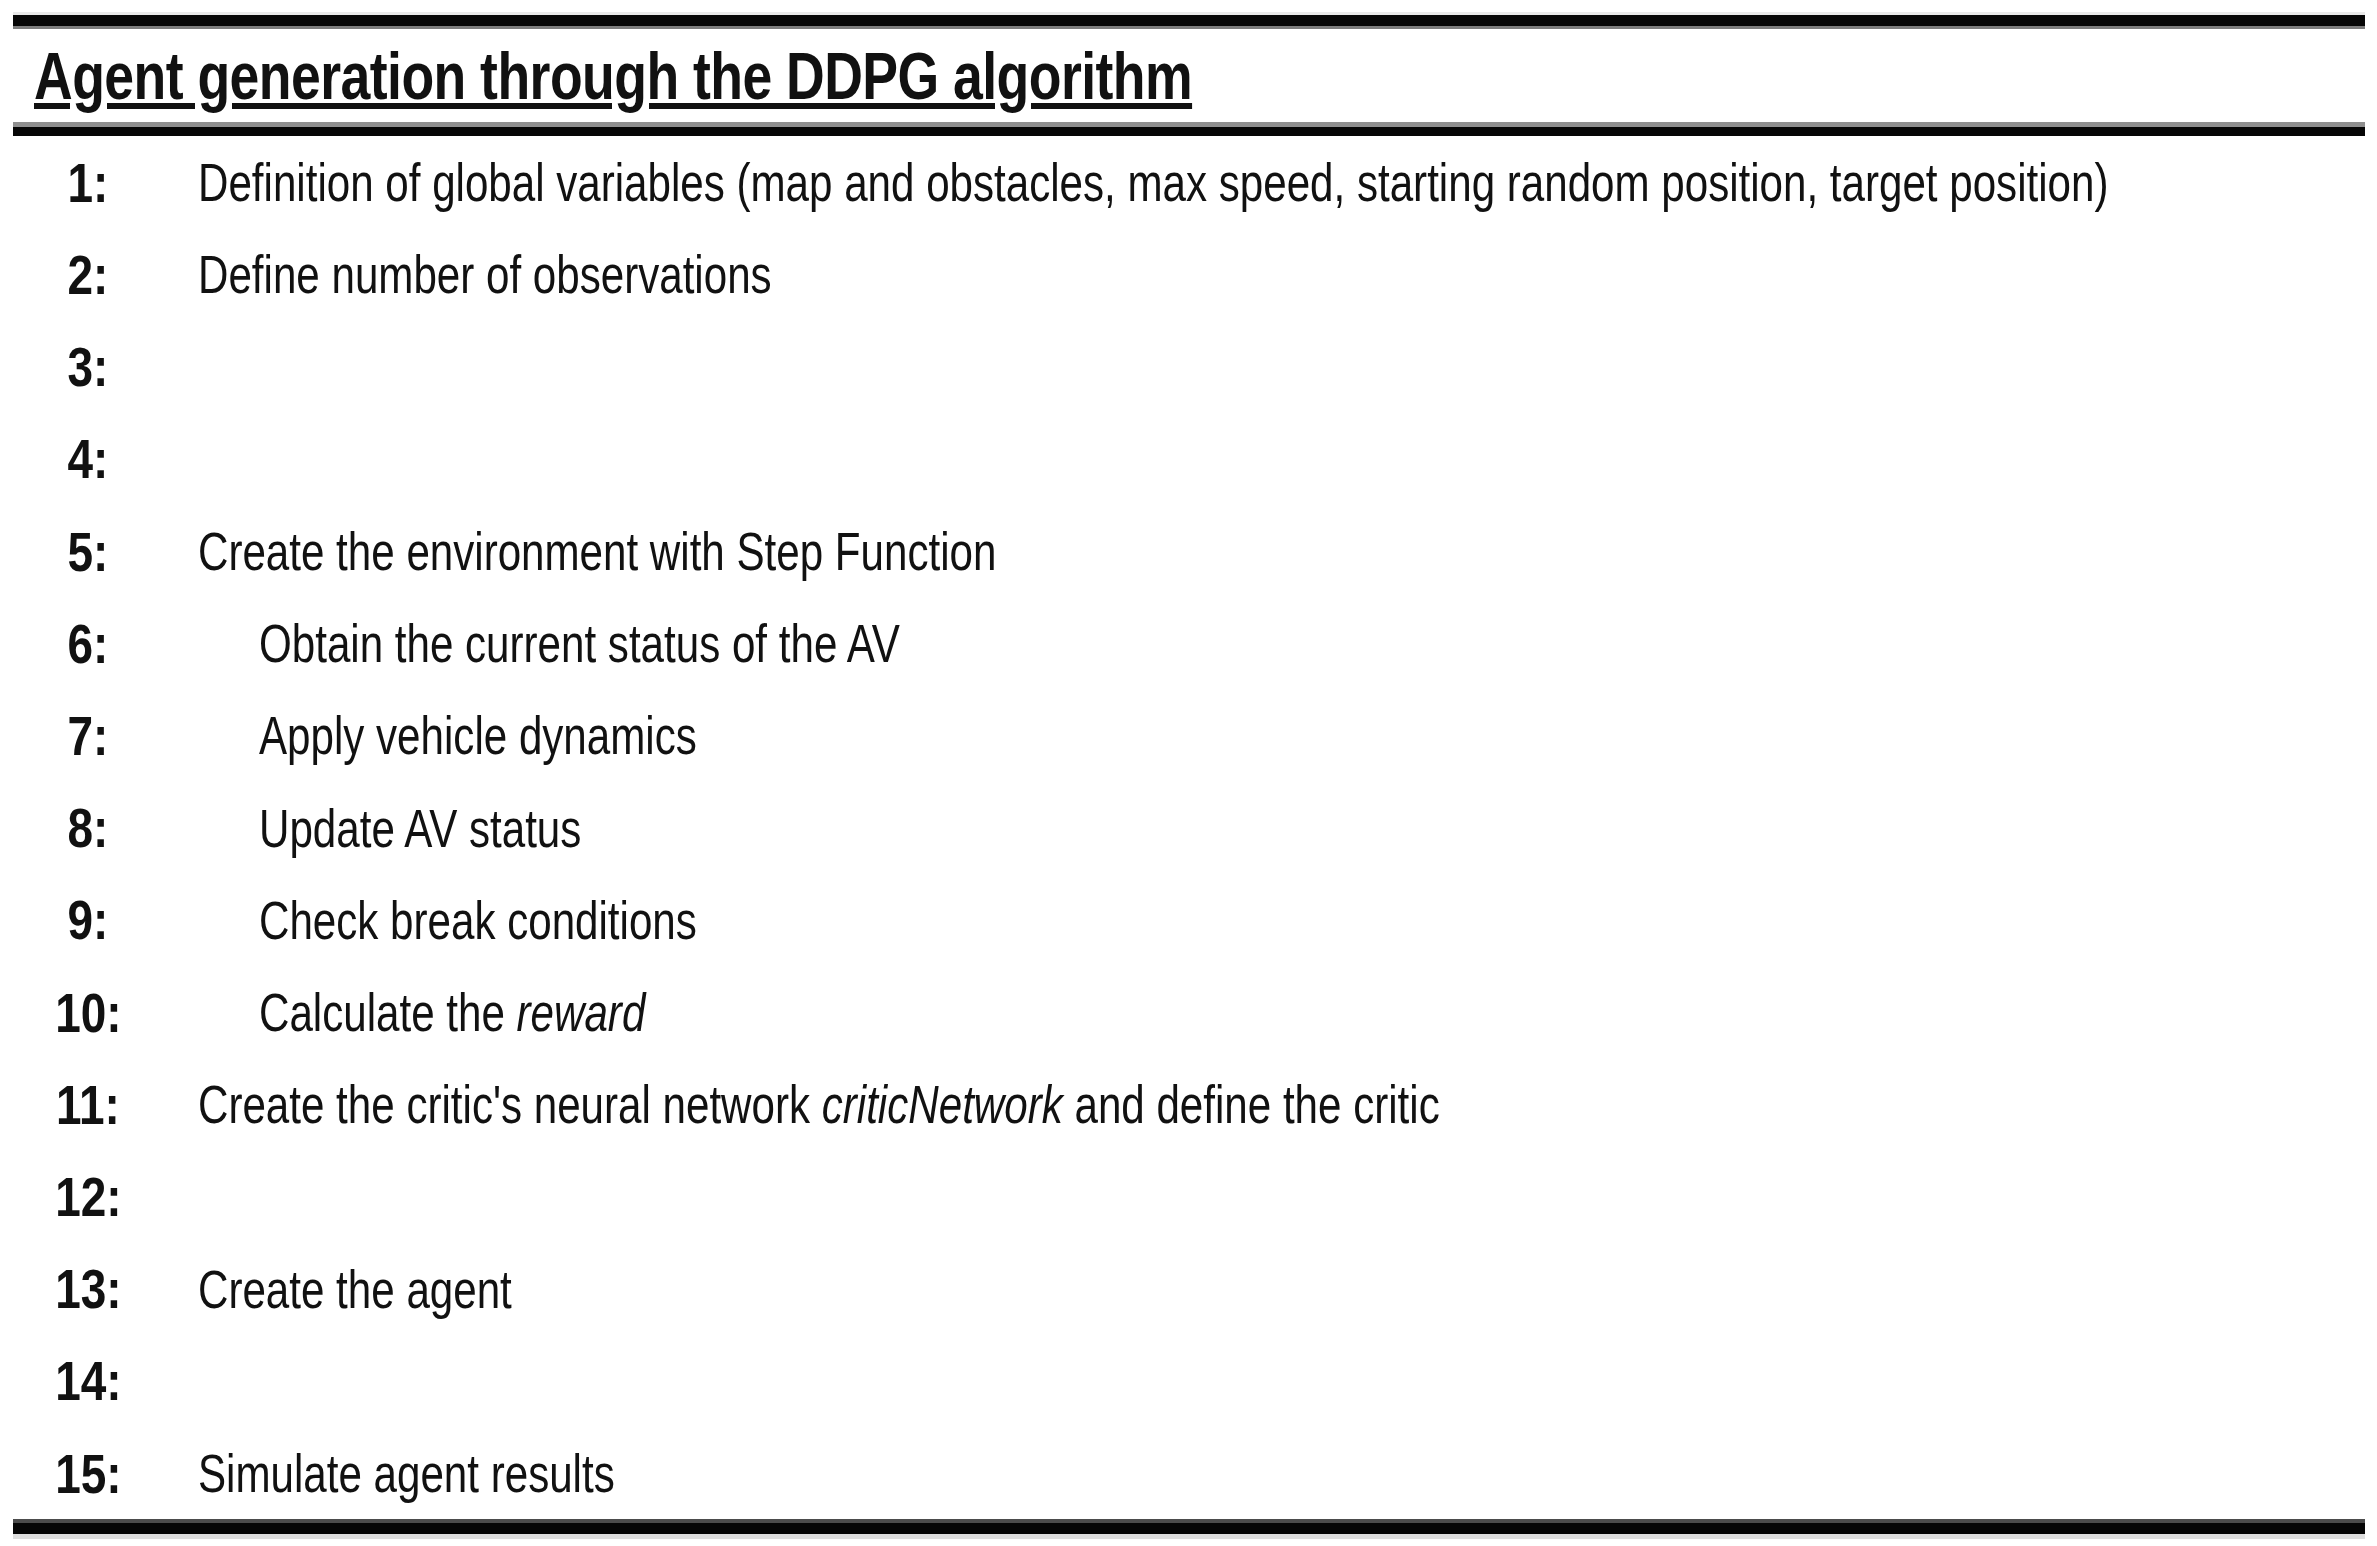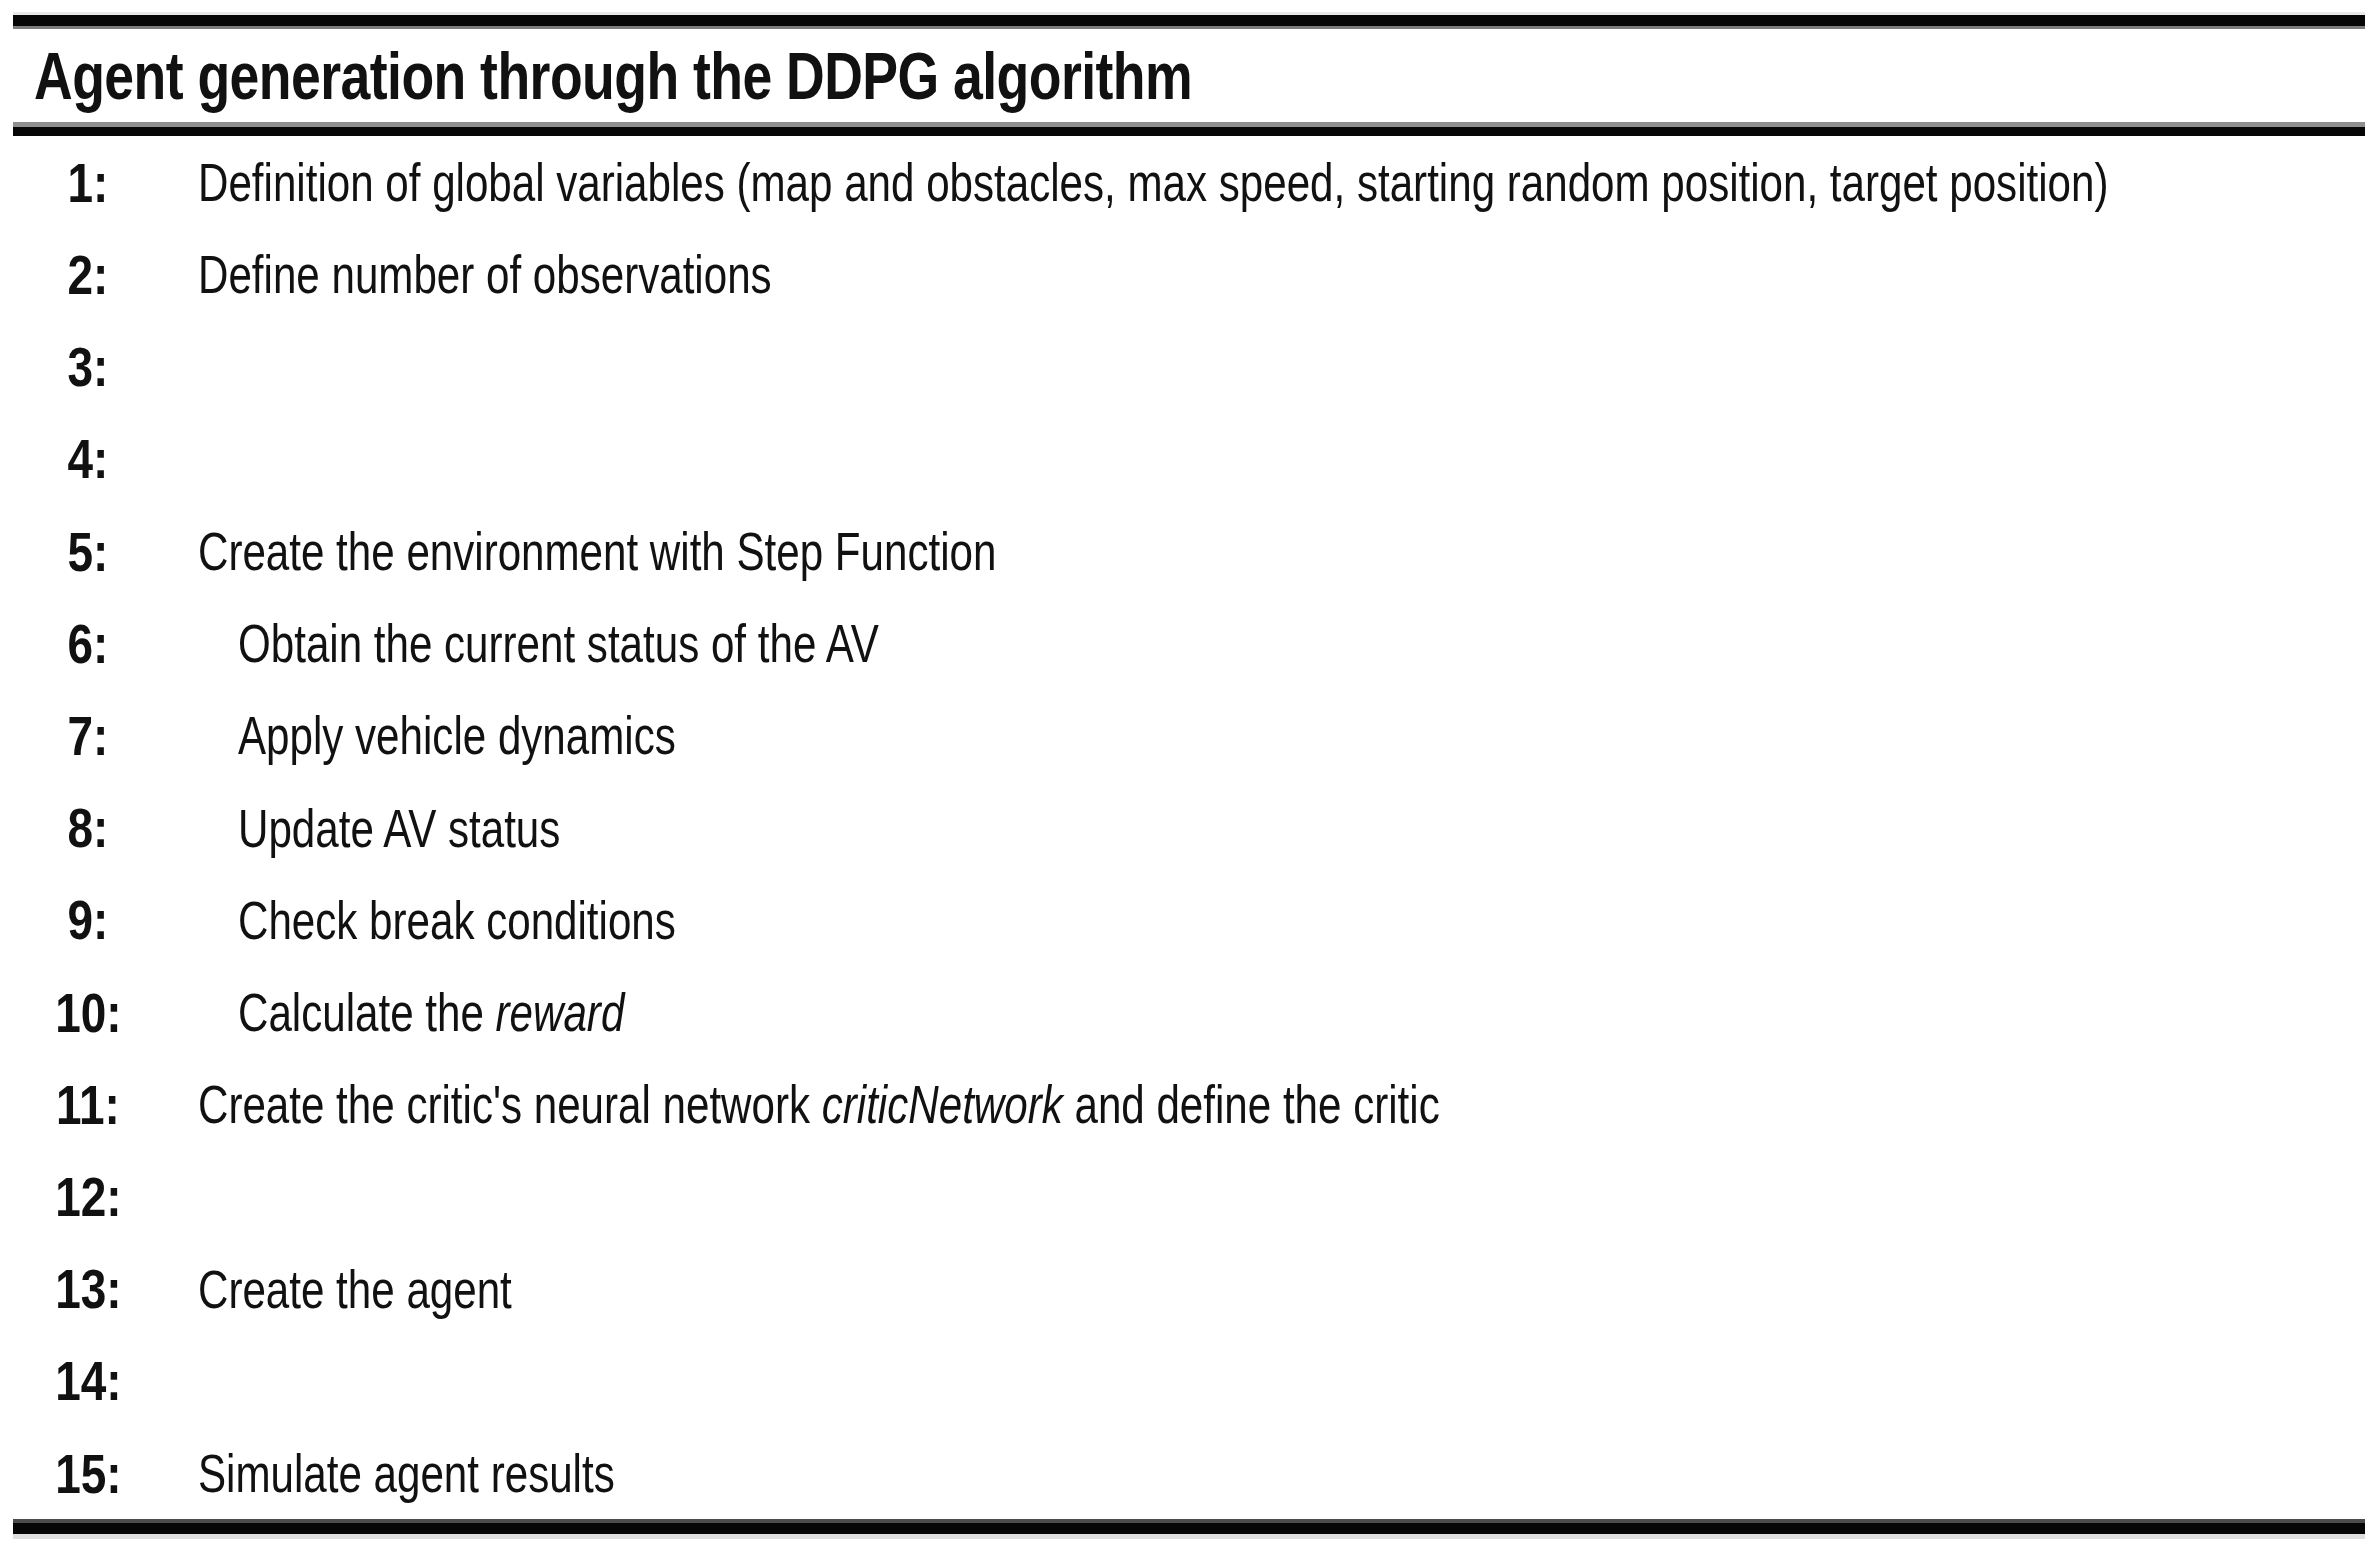--- a/index.html
+++ b/index.html
@@ -34,20 +34,21 @@
   .rule-bot .a { height: 3.7px;  background: #4c4c4c; }
   .rule-bot .b { height: 11px; background: #060606; }
   .rule-bot .c { height: 5.1px;  background: #dedede; }
 
   
   .title-band {
     height: 93px;
     display: flex;
     align-items: center;
     padding-left: 20.5px;
+    text-decoration: underline;
   }
   .title-text {
     font-size: 67px;
     font-weight: bold;
     letter-spacing: -0.7px;
     white-space: nowrap;
     display: inline-block;
     transform: scaleX(0.80);
     transform-origin: 0 50%;
   }
@@ -70,21 +71,21 @@
     justify-content: center;
     font-weight: bold;
     font-size: 56px;
   }
   .step-text {
     margin-left: 35px;
     font-size: 54px;
     white-space: nowrap;
   }
   .step-text.indented {
-    margin-left: 75px;
+    margin-left: 96px;
   }
   .squeeze {
     display: inline-block;
     transform: scaleX(0.78);
     transform-origin: 0 50%;
     white-space: nowrap;
   }
   .num-squeeze {
     transform: scaleX(0.82);
     transform-origin: 50% 50%;

